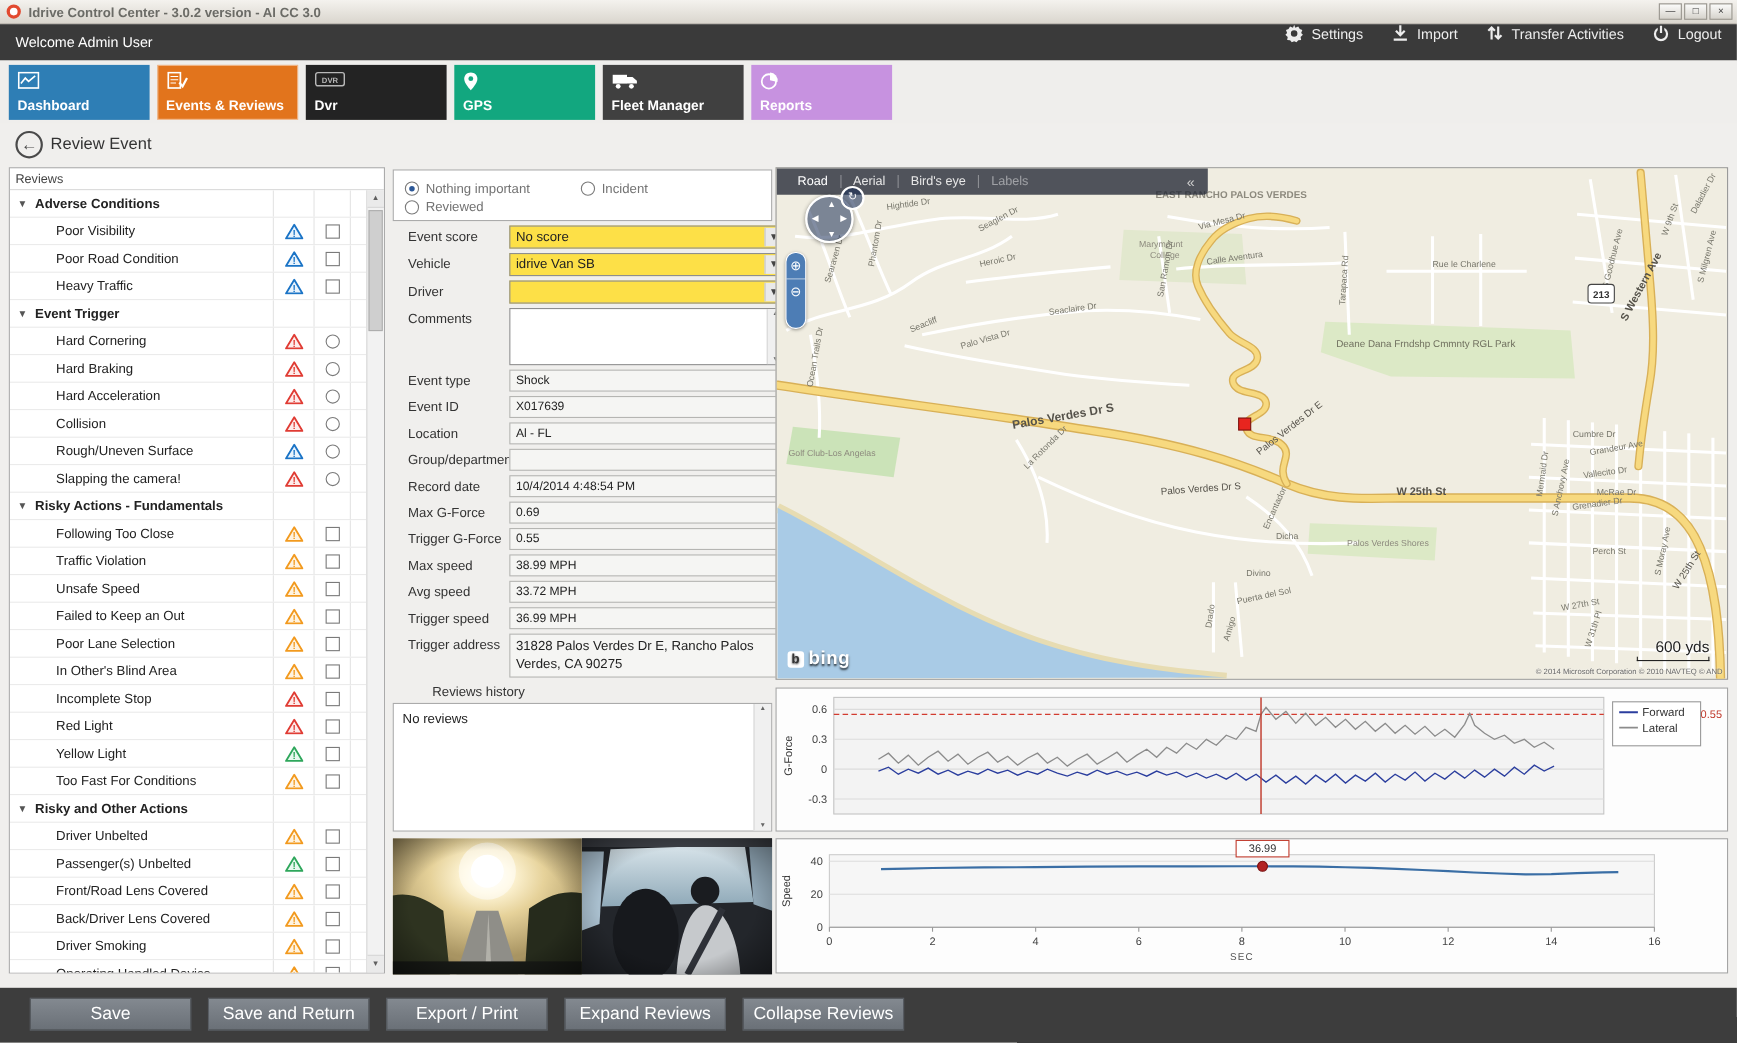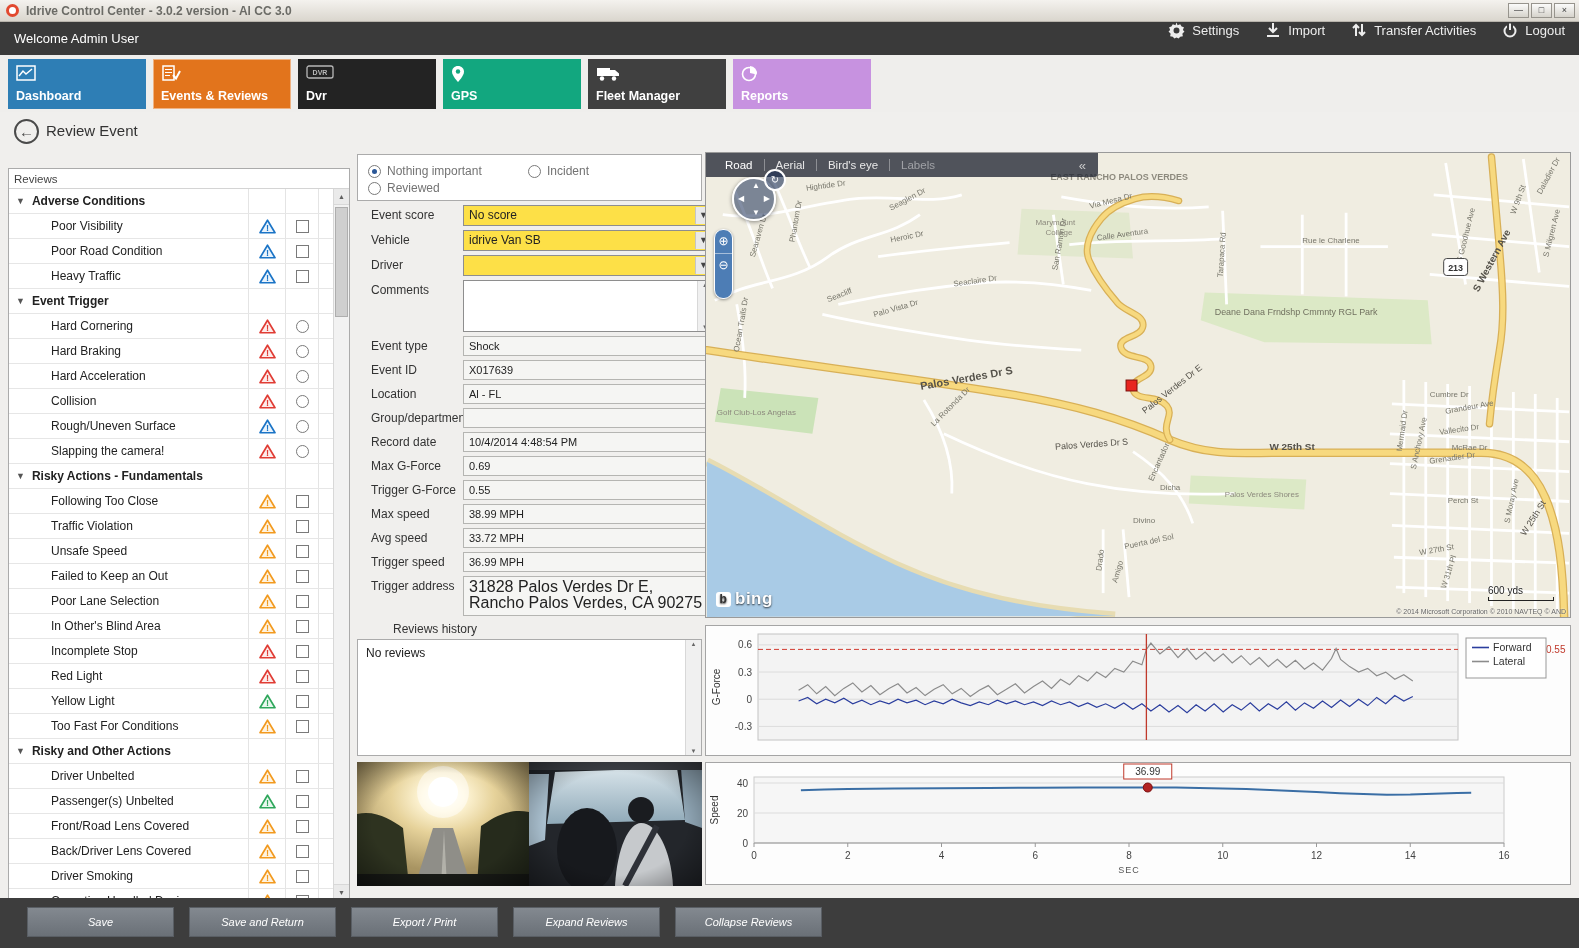--- a/index.html
+++ b/index.html
@@ -18,33 +18,33 @@
   
   #menubar { position:absolute; left:0; top:22px; width:1579px; height:33px; background:#3A3A3A; }
   #welcome { position:absolute; left:14px; top:0; line-height:33px; font-size:13px; color:#FFFFFF; }
   #header-actions { position:absolute; right:14px; top:0; height:24px; display:flex; align-items:flex-start; gap:26px; }
   .h-action { display:flex; align-items:center; gap:7px; color:#EDEDED; font-size:13px; cursor:pointer; }
   .h-action .ico { display:flex; align-items:center; }
 
   
   #tabsbar { position:absolute; left:0; top:55px; width:1579px; height:57px; background:#EFEEEC; }
   #tabs { position:absolute; left:8px; top:4px; display:flex; gap:7px; }
-  .tab { width:138px; height:50px; position:relative; cursor:pointer; }
+  .tab { width:128px; height:50px; position:relative; cursor:pointer; }
   .tab.active { box-shadow:inset 0 0 0 1px rgba(255,255,255,.45); }
   .tab .t-ico { position:absolute; left:8px; top:6px; }
   .tab .t-label { position:absolute; left:8px; bottom:6px; color:#FFFFFF; font-size:12.5px; font-weight:bold; }
 
   
   #page-header { position:absolute; left:0; top:112px; width:1579px; height:40px; }
   #back-btn { position:absolute; left:14px; top:7px; width:25px; height:25px; border:2px solid #4A4A4A; border-radius:50%;
     color:#4A4A4A; font-size:15px; line-height:21px; text-align:center; cursor:pointer; }
   #page-title { position:absolute; left:46px; top:10px; font-size:15px; color:#333; }
 
   
-  #tree { position:absolute; left:8px; top:152px; width:342px; height:733px; background:#fff; border:1px solid #ABABAB;margin-top:16px; }
+  #tree { position:absolute; left:8px; top:152px; width:342px; height:733px; background:#fff; border:1px solid #ABABAB; }
   #tree-header { height:20px; line-height:20px; padding-left:5px; font-size:11.5px; color:#444; border-bottom:1px solid #D4D4D4; }
   #tree-rows { position:absolute; left:0; top:20px; right:16px; bottom:0; overflow:hidden; }
   .t-row { height:25px; display:flex; align-items:stretch; border-bottom:1px solid #E6E6E6; background:#fff; }
   .t-name { flex:1; display:flex; align-items:center; font-size:12px; color:#222; padding-left:42px; border-right:1px solid #E4E4E4; overflow:hidden; white-space:nowrap; }
   .t-row.group .t-name { padding-left:7px; font-weight:bold; gap:7px; }
   .t-caret { color:#555; font-size:9px; }
   .t-icon { width:37px; display:flex; align-items:center; justify-content:center; border-right:1px solid #E4E4E4; }
   .t-ctrl { width:33px; display:flex; align-items:center; justify-content:center; border-right:1px solid #E4E4E4; }
   .t-pad { width:14px; }
   .cbx { width:13px; height:13px; border:1px solid #7A7A7A; background:#fff; }
@@ -60,21 +60,21 @@
   .opt { display:flex; align-items:flex-end; gap:6px; height:17px; font-size:12px; color:#737373; cursor:pointer; }
   .opt.w1 { width:160px; } .opt.w2 { width:130px; }
   #form-rows { position:absolute; left:371px; top:205px; width:345px; }
   .f-row { display:flex; margin-bottom:4px; }
   .f-label { width:92px; font-size:12px; color:#333; padding-top:3px; }
   .f-ctrl { width:250px; position:relative; }
   .f-select { height:21px; background:#fde047; border:1px solid #8E8E8E; font-size:12px; color:#222; line-height:19px; padding-left:5px; position:relative; cursor:pointer; }
   .f-select .arr { position:absolute; right:1px; top:1px; bottom:1px; width:16px; background:#E9E9E9; border-left:1px solid #C5C5C5; text-align:center; font-size:9px; line-height:17px; color:#444; }
   .f-text { height:20px; background:#F5F5F3; border:1px solid #B5B5B2; font-size:11px; color:#222; line-height:18px; padding-left:5px; }
   .f-textarea { height:52px; background:#fff; border:1px solid #8E8E8E; position:relative; }
-  .f-multi { height:40px; background:#F5F5F3; border:1px solid #B5B5B2; font-size:16px; color:#222; padding:2px 5px; line-height:16px; }
+  .f-multi { height:40px; background:#F5F5F3; border:1px solid #B5B5B2; font-size:12px; color:#222; padding:2px 5px; line-height:16px; }
   .mini-scroll { position:absolute; right:0; top:0; bottom:0; width:15px; background:#F0F0F0; border-left:1px solid #D8D8D8; }
   .mini-scroll::before { content:"▲"; position:absolute; top:1px; left:0; right:0; text-align:center; font-size:6px; color:#666; }
   .mini-scroll::after { content:"▼"; position:absolute; bottom:1px; left:0; right:0; text-align:center; font-size:6px; color:#666; }
   #rh-label { position:absolute; left:357px; top:622px; font-size:12px; color:#333;margin-left:36px; }
   #rh-box { position:absolute; left:357px; top:639px; width:345px; height:117px; background:#fff; border:1px solid #ABABAB; }
   #rh-empty { position:absolute; left:8px; top:6px; font-size:12px; color:#222; }
   #rh-box .mini-scroll { width:16px; }
   #videos { position:absolute; left:357px; top:762px; width:345px; height:124px; display:flex; }
 
   
@@ -88,32 +88,32 @@
   #map-compass { position:absolute; left:26px; top:24px; width:44px; height:44px; border-radius:50%; background:rgba(28,48,88,.55); border:2px solid #fff; box-shadow:0 1px 4px rgba(0,0,0,.45); z-index:5; color:#fff; }
   #map-compass span { position:absolute; font-size:8px; }
   #map-compass .n { left:18px; top:2px; } #map-compass .s { left:18px; bottom:2px; }
   #map-compass .w { left:4px; top:15px; } #map-compass .e { right:4px; top:15px; }
   #map-compass2 { position:absolute; left:58px; top:16px; width:22px; height:22px; border-radius:50%; background:rgba(28,48,88,.6); border:2px solid #fff; z-index:6; color:#fff; font-size:10px; text-align:center; line-height:18px; }
   #map-zoom { position:absolute; left:8px; top:76px; width:19px; height:70px; background:#4D7DB5; border:1px solid #fff; border-radius:9px; z-index:5; color:#fff; text-align:center; box-shadow:0 1px 3px rgba(0,0,0,.4); }
   #map-zoom .zi { height:23px; line-height:23px; font-size:12px; cursor:pointer; }
   #map-zoom .zi + .zi { border-top:1px solid rgba(255,255,255,.5); }
   #bing-logo { position:absolute; left:10px; bottom:8px; color:#fff; font-size:17px; font-weight:bold; letter-spacing:.5px; text-shadow:0 1px 2px rgba(0,0,0,.8); z-index:5; display:flex; align-items:center; gap:4px; }
   #bing-b { width:15px; height:15px; background:#fff; color:#333; border-radius:3px; font-size:12px; line-height:15px; text-align:center; }
-  #map-scale { position:absolute; right:16px; bottom:16px; width:66px; text-align:left; font-size:10px; color:#222; text-shadow:0 0 2px #fff,0 0 2px #fff; z-index:5; }
+  #map-scale { position:absolute; right:16px; bottom:16px; width:66px; text-align:right; font-size:14px; color:#222; text-shadow:0 0 2px #fff,0 0 2px #fff; z-index:5; }
   #map-scale .line { height:4px; border:1px solid #222; border-top:none; margin-top:1px; }
   #map-attr { position:absolute; right:4px; bottom:2px; font-size:7px; color:#666; text-shadow:0 0 2px #fff; z-index:5; }
 
   
   #gforce-panel { position:absolute; left:705px; top:625px; width:866px; height:131px; background:#FDFDFD; border:1px solid #A5A5A5; }
   #speed-panel { position:absolute; left:705px; top:762px; width:866px; height:123px; background:#FDFDFD; border:1px solid #A5A5A5; }
 
   
   #footer { position:absolute; left:0; top:898px; width:1579px; height:50px; background:#3D3D3D; }
   #footer-buttons { position:absolute; left:27px; top:9px; display:flex; gap:15px; }
-  .f-btn { width:147px; height:30px; background:linear-gradient(#838990,#6A7077); border:1px solid #595E64; color:#fff; font-size:11px; text-align:center; line-height:28px; cursor:pointer;font-style:italic; }
+  .f-btn { width:147px; height:30px; background:linear-gradient(#838990,#6A7077); border:1px solid #595E64; color:#fff; font-size:16px; text-align:center; line-height:28px; cursor:pointer; }
 </style>
 </head>
 <body>
 
 <div id="titlebar">
   <span id="app-icon"></span>
   <span id="win-title">Idrive Control Center - 3.0.2 version - Al CC 3.0</span>
   <span id="win-btns">
     <span class="win-btn">—</span>
     <span class="win-btn">□</span>

